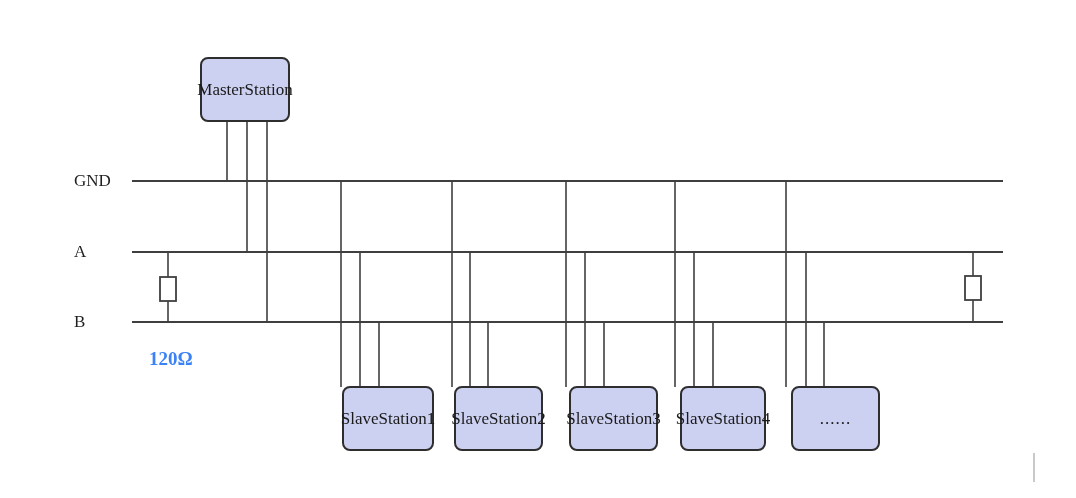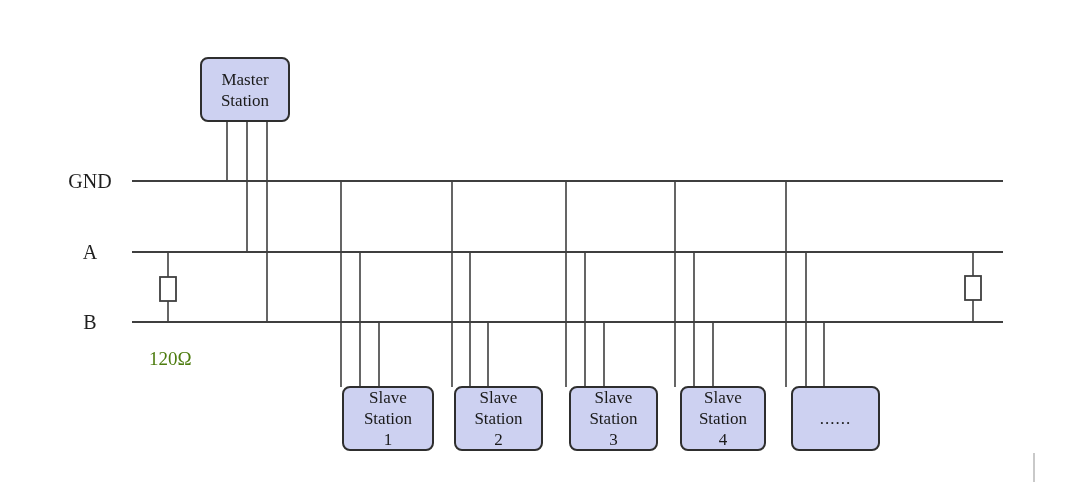--- a/index.html
+++ b/index.html
@@ -25,21 +25,21 @@
   .wire-thin { stroke: var(--wire, #3f3f3f); stroke-width: 1.6; fill: none; }
   .resistor-body { fill: #ffffff; stroke: var(--wire, #3f3f3f); stroke-width: 1.8; }
   .artifact { stroke: #c9c9c9; stroke-width: 2; }
 
   .station-box {
     position: absolute;
     background: var(--box-fill, #cdd1f1);
     border: 2.2px solid var(--box-border, #2e2e2e);
     border-radius: 8px;
     display: flex;
-    flex-direction: column;
+    flex-direction: row;
     align-items: center;
     justify-content: center;
     text-align: center;
     color: #1a1a1a;
   }
   .station-box .bx-line {
     font-size: 17px;
     line-height: 21px;
     white-space: nowrap;
   }
@@ -49,40 +49,41 @@
   .slave-box { top: 386px; height: 65px; margin-left: 28px; }
   .slave-1 { left: 314px; width: 92px; }
   .slave-2 { left: 426px; width: 89px; }
   .slave-3 { left: 541px; width: 89px; }
   .slave-4 { left: 652px; width: 86px; }
   .slave-more { left: 763px; width: 89px; }
   .slave-more .bx-line { letter-spacing: 1px; }
 
   .bus-label {
     position: absolute;
-    left: 56px;
+    left: 74px;
     width: 68px;
     height: 22px;
-    text-align: center;
-    font-size: 20px;
+    text-align: left;
+    font-size: 17px;
     line-height: 22px;
     color: #1f1f1f;
   }
   .bus-label-gnd { top: 170px; }
   .bus-label-a   { top: 241px; }
   .bus-label-b   { top: 311px; }
 
   .termination-label {
     position: absolute;
     left: 149px;
     top: 347px;
     font-size: 19px;
     line-height: 24px;
-    color: #4d7c0f;
+    color: #3b82f6;
     white-space: nowrap;
+    font-weight: bold;
   }
 </style>
 </head>
 <body>
 
 <div class="canvas">
 
   <svg class="wires-svg" viewBox="0 0 1076 498">
 
     <line class="wire" x1="132" y1="181" x2="1003" y2="181"></line>

